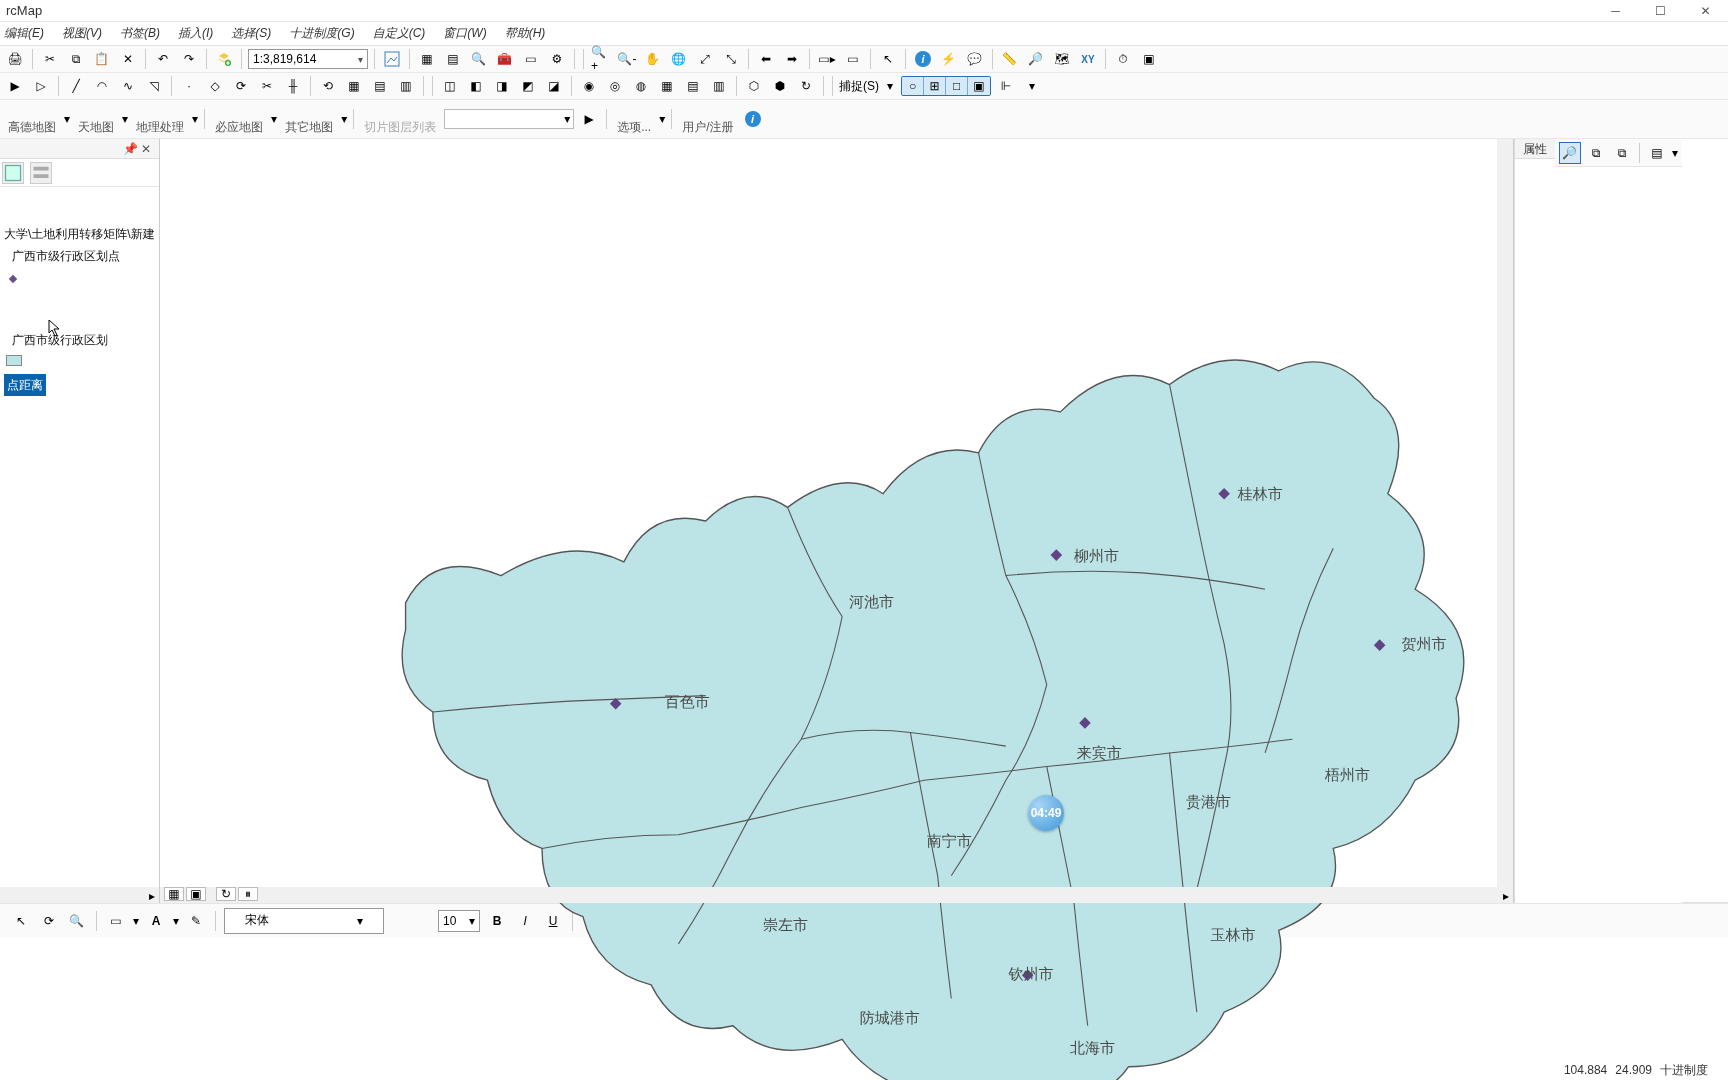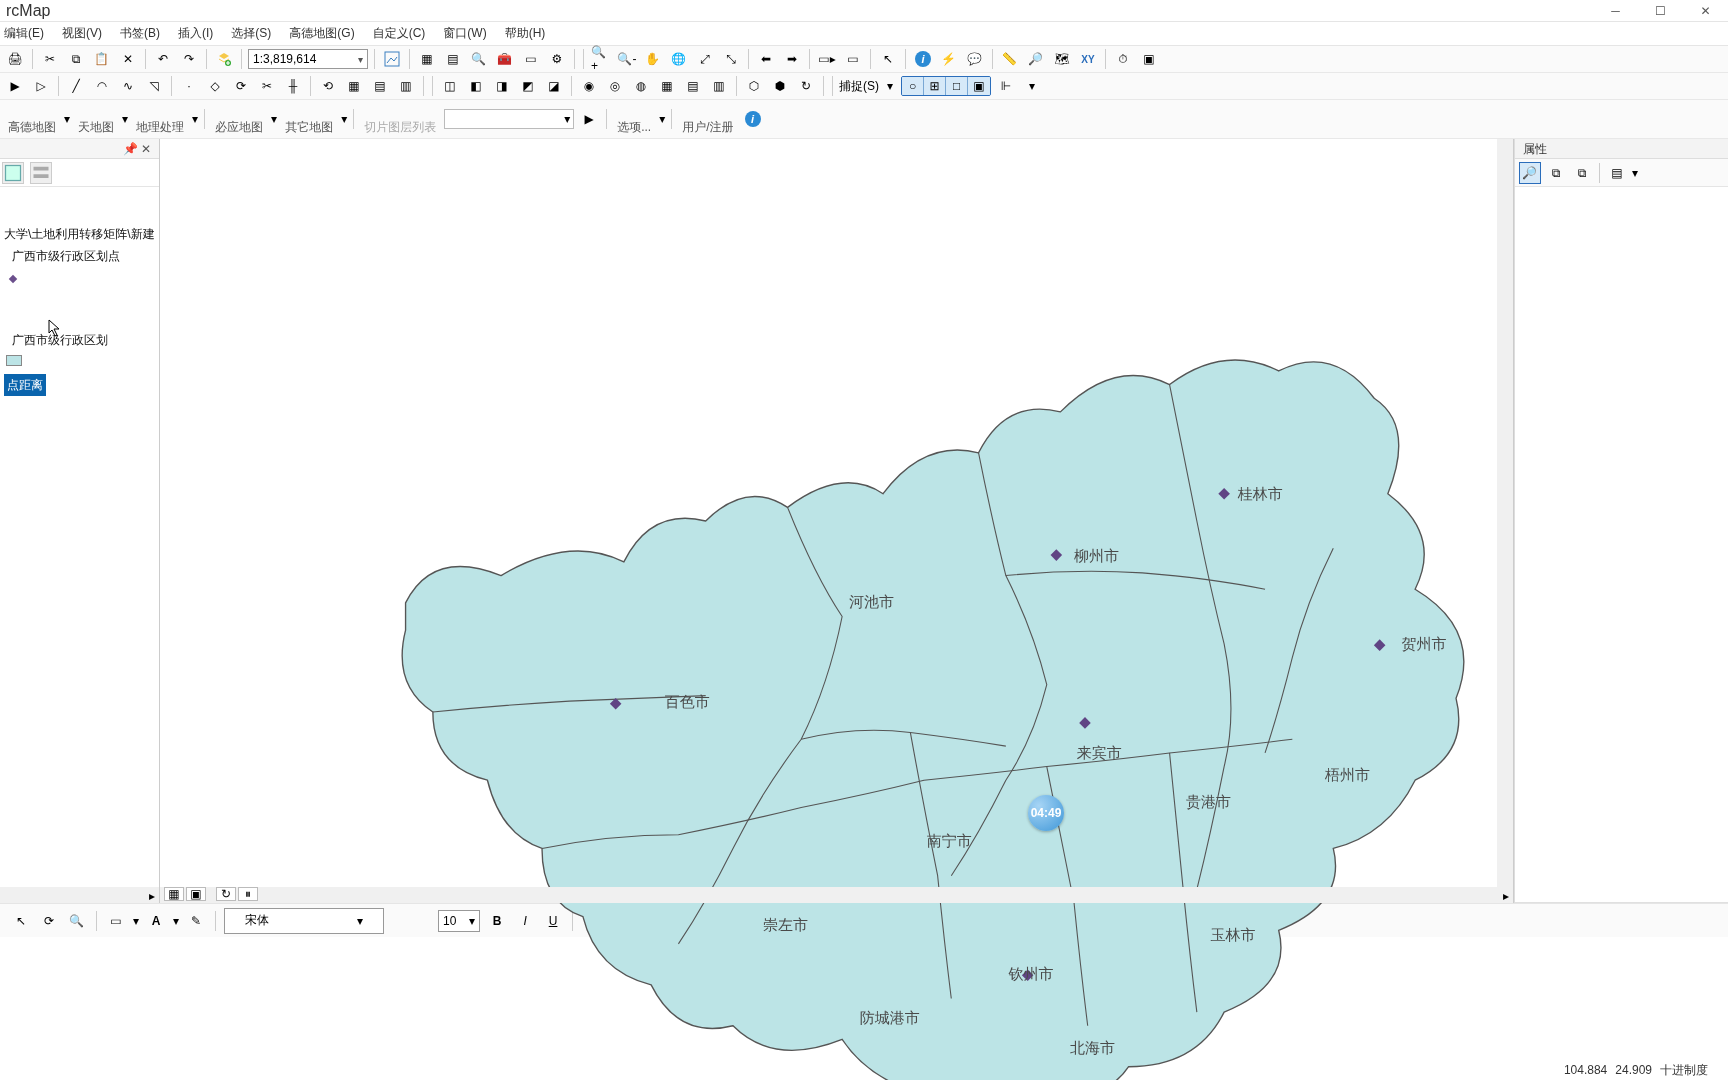--- a/index.html
+++ b/index.html
@@ -1,21 +1,21 @@
 <!DOCTYPE html>
 <html><head>
 <meta charset="utf-8">
 <style>
 * { margin: 0; padding: 0; box-sizing: border-box; font-family: "Microsoft YaHei", "SimSun", Arial, sans-serif; font-size: 12px; }
 body { background: #fff; width: 1728px; height: 1080px; overflow: hidden; position: relative; }
 .title-bar { height: 22px; background: #fff; display: flex; align-items: center; padding: 0 6px; border-bottom: 1px solid #e5e5e5; position: relative; }
-.title-bar .title { font-size: 16px; color: #333; }
+.title-bar .title { font-size: 13px; color: #333; }
 .win-btns { position: absolute; right: 0; top: 0; display: flex; }
 .win-btn { width: 45px; height: 22px; display:flex; align-items:center; justify-content:center; color:#555; }
-.menu-bar { height: 24px; display: flex; align-items: center; gap: 18px; padding: 0 4px; border-bottom: 1px solid #e5e5e5; background:#fff; }
+.menu-bar { height: 24px; display: flex; align-items: center; gap: 18px; padding: 0 4px; border-bottom: 1px solid #e5e5e5; background:#fff;font-style:italic; }
 .menu-bar span { color: #333; cursor: default; }
 .toolbar { display: flex; align-items: center; gap: 4px; padding: 2px 4px; border-bottom: 1px solid #e8e8e8; background:#fafafa; }
 .tool-btn { width: 22px; height: 22px; display:inline-flex; align-items:center; justify-content:center; border: 1px solid transparent; }
 .tool-btn svg, .tool-btn .glyph { width:16px; height:16px; display:block; }
 .sep { width:1px; height:20px; background:#ccc; margin:0 2px; }
 .scale-box { width: 120px; height:20px; border:1px solid #999; background:#fff; display:flex; align-items:center; padding:0 4px; justify-content:space-between; }
 .scale-box .arrow { font-size:10px; color:#555; }
 .toolbar.t3 .txt { padding:0 4px; color:#555; cursor:default;margin-top:17px; }
 .dropdown-mini { width:14px; height:14px; display:inline-flex; align-items:center; justify-content:center; }
 .snap-group { display:flex; border:1px solid #2a6dbb; border-radius:2px; overflow:hidden; background:#d6e9f8; }
@@ -36,21 +36,21 @@
 .map-area { flex:1; position:relative; background:#fff; border-right:1px solid #ccc; }
 .map-scroll-v { position:absolute; right:0; top:0; bottom:16px; width:16px; background:#f0f0f0; }
 .map-scroll-h { position:absolute; left:0; right:0; bottom:0; height:16px; background:#f0f0f0; display:flex; }
 .map-scroll-h .spc { flex:1; }
 .map-scroll-h .tabs { display:flex; gap:2px; padding:0 4px; }
 .map-scroll-h .tabs .tab { width:20px; height:14px; border:1px solid #bbb; background:#fff; display:flex; align-items:center; justify-content:center; }
 .map-svg { position:absolute; left:0; top:0; right:16px; bottom:16px; }
 .city-label { font-size:11px; fill:#4a4a4a; }
 .city-point { fill:#604484; }
 .timer-badge { position:absolute; width:36px; height:36px; border-radius:50%; background:radial-gradient(circle at 30% 30%, #a7d5f5, #3f97d8); display:flex; align-items:center; justify-content:center; color:#fff; font-size:10px; font-weight:bold; box-shadow:0 1px 3px rgba(0,0,0,0.3); }
-.attr-panel { width:214px; display:flex; flex-direction:column; border-left:1px solid #ddd; }
+.attr-panel { width:214px; display:flex; flex-direction:row; border-left:1px solid #ddd; }
 .attr-title { height:20px; background:#f3f3f3; border-bottom:1px solid #ddd; padding:2px 8px; color:#333; font-size:12px; }
 .attr-toolbar { height:28px; display:flex; align-items:center; gap:4px; padding:2px 4px; border-bottom:1px solid #e5e5e5; background:#fafafa; }
 .attr-body { flex:1; background:#fff; border-bottom:1px solid #e0e0e0; }
 .draw-toolbar { height:34px; display:flex; align-items:center; gap:6px; padding:4px 10px; border-top:1px solid #e5e5e5; background:#fafafa; }
 .font-combo { width:160px; height:26px; border:1px solid #999; display:flex; align-items:center; padding:0 20px; background:#fff; justify-content:space-between; }
 .size-combo { width:42px; height:22px; border:1px solid #999; display:flex; align-items:center; justify-content:space-between; padding:0 4px; background:#fff;margin-left:48px; }
 .status-bar { position:absolute; bottom:0; left:0; right:0; height:20px; display:flex; justify-content:flex-end; align-items:center; padding:0 20px; gap:8px; font-size:12px; color:#333; }
 .cursor-arrow { position:absolute; width:14px; height:18px; pointer-events:none; z-index:100; }
 .info-icon { width:16px; height:16px; border-radius:50%; background:#2a8ad4; color:#fff; display:inline-flex; align-items:center; justify-content:center; font-style:italic; font-weight:bold; font-size:11px; }
 </style>
@@ -65,21 +65,21 @@
     <div class="win-btn">✕</div>
   </div>
 </div>
 
 <div class="menu-bar">
   <span>编辑(E)</span>
   <span>视图(V)</span>
   <span>书签(B)</span>
   <span>插入(I)</span>
   <span>选择(S)</span>
-  <span>高德地图(G)</span>
+  <span>十进制度(G)</span>
   <span>自定义(C)</span>
   <span>窗口(W)</span>
   <span>帮助(H)</span>
 </div>
 
 <div class="toolbar">
   <span class="tool-btn">🖨</span>
   <span class="sep"></span>
   <span class="tool-btn">✂</span>
   <span class="tool-btn">⧉</span>

